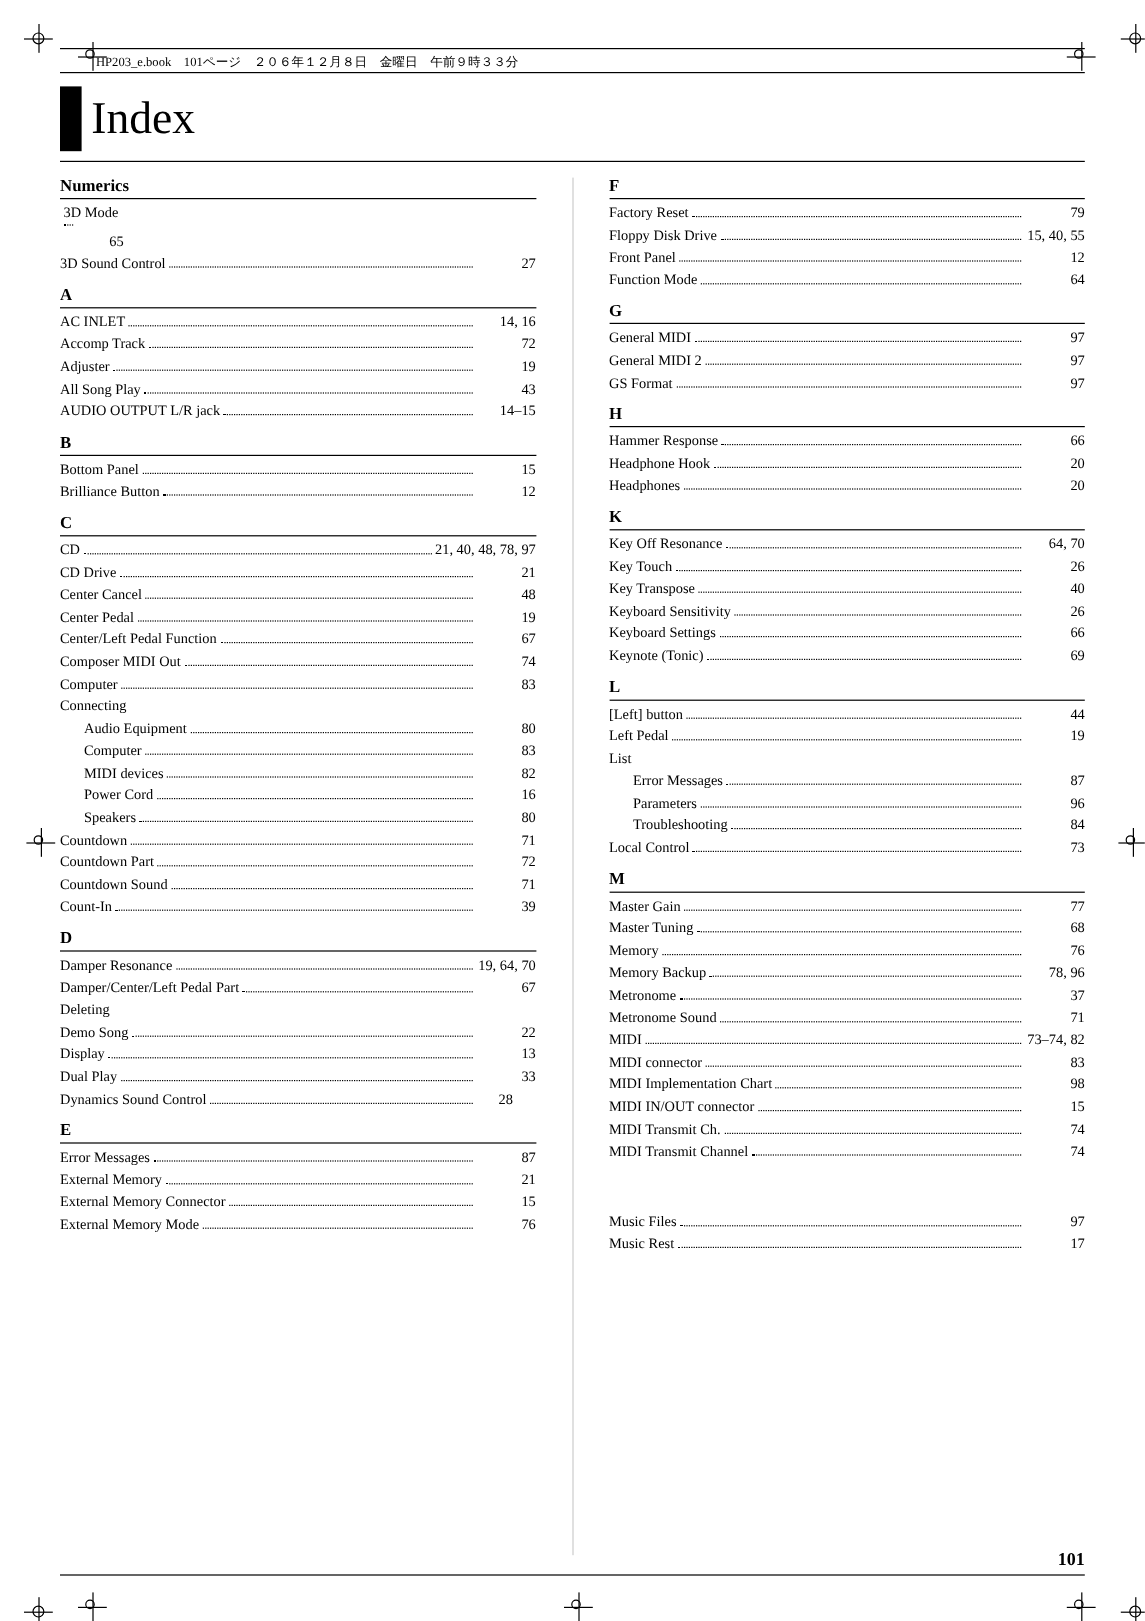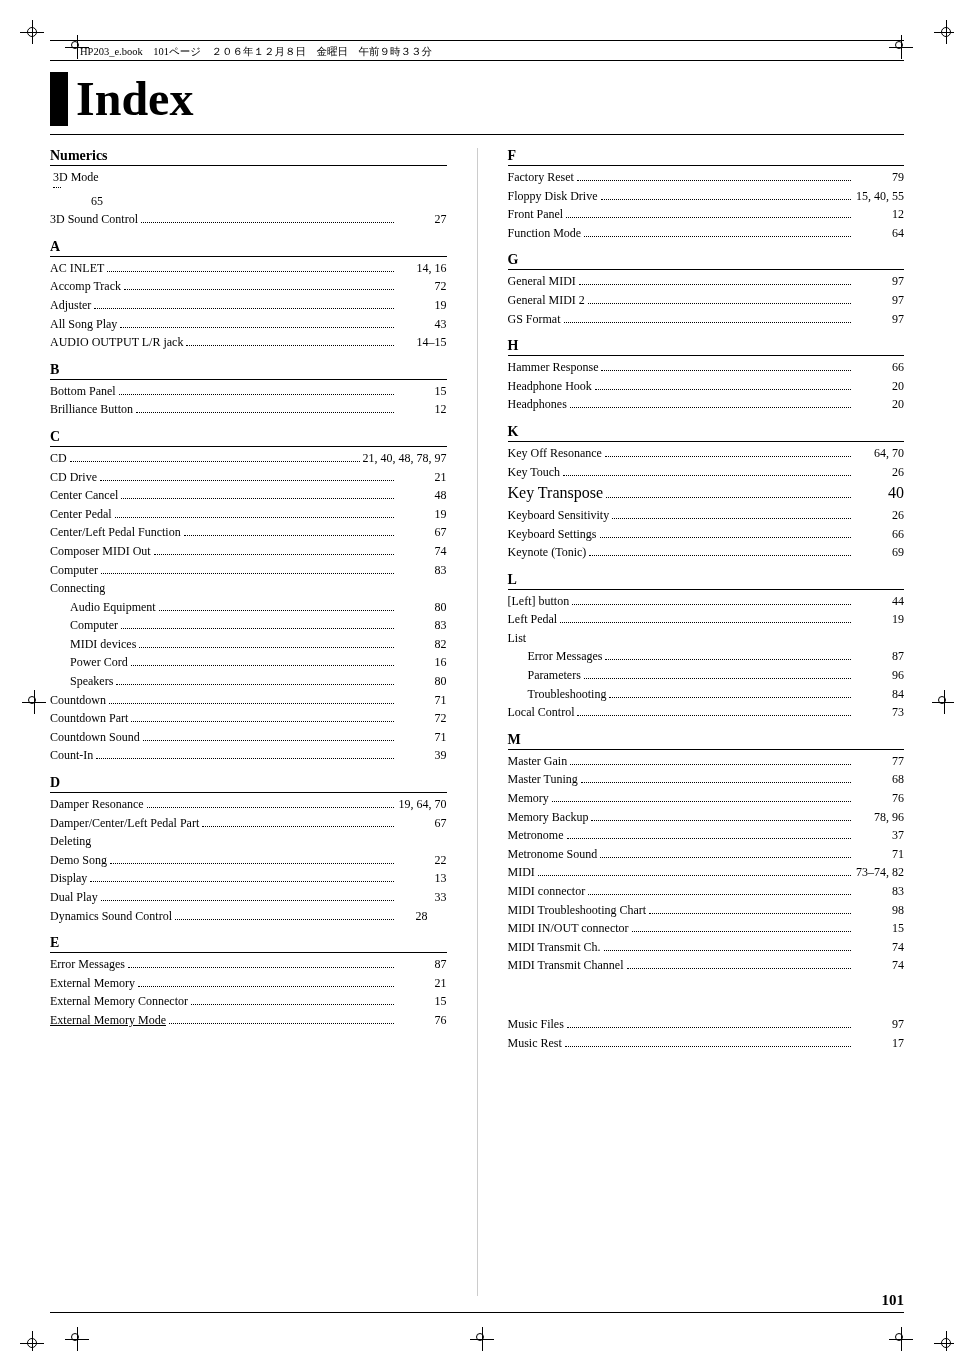--- a/index.html
+++ b/index.html
@@ -82,21 +82,21 @@
 <div style="position:absolute;top:35px;right:65px;">
   <div class="crosshair" style="width:20px;height:20px;">
       <div class="crosshair-circle" style="width:8px;height:8px;left:6px;top:6px;"></div>
     </div>
 </div>
 
 <div style="position:absolute;top:60px;left:50px;right:50px;height:1px;background:#000;"></div>
 
 <div style="position:absolute;top:72px;left:50px;display:flex;align-items:flex-end;">
   <div style="display:inline-block;width:18px;height:54px;background:#000;margin-right:8px;"></div>
-  <span style="font-size:48px;font-weight:bold;line-height:54px;text-align:center;">Index</span>
+  <span style="font-size:38px;font-weight:normal;line-height:54px;text-align:center;">Index</span>
 </div>
 
 <div style="position:absolute;top:134px;left:50px;right:50px;height:1px;background:#000;"></div>
 
 <div style="position:absolute;top:148px;left:50px;right:50px;bottom:55px;display:flex;gap:28px;">
 
   <div style="flex:1;" id="left-col">
       <div style="font-size: 14px; font-weight: bold; margin-bottom: 2px; margin-top: 0px; border-bottom: 1px solid rgb(0, 0, 0); padding-bottom: 1px;">Numerics</div>
       <div style="display: flex; align-items: baseline; line-height: 1.55; font-size: 12px; flex-direction: column;">
         <span style="white-space: nowrap;">3D Mode</span>
@@ -273,21 +273,21 @@
         <span style="white-space: nowrap;">External Memory</span>
         <span style="flex: 1 1 0%; border-bottom: 1px dotted rgb(0, 0, 0); margin: 0px 3px 4px; min-width: 8px; display: inline-block;"></span>
         <span style="white-space: nowrap; text-align: right; min-width: 50px;">21</span>
       </div>
       <div style="display: flex; align-items: baseline; line-height: 1.55; font-size: 12px;">
         <span style="white-space: nowrap;">External Memory Connector</span>
         <span style="flex: 1 1 0%; border-bottom: 1px dotted rgb(0, 0, 0); margin: 0px 3px 4px; min-width: 8px; display: inline-block;"></span>
         <span style="white-space: nowrap; text-align: right; min-width: 50px;">15</span>
       </div>
       <div style="display: flex; align-items: baseline; line-height: 1.55; font-size: 12px;">
-        <span style="white-space: nowrap; text-decoration: underline;">External Memory Mode</span>
+        <span style="white-space: nowrap;">External Memory Mode</span>
         <span style="flex: 1 1 0%; border-bottom: 1px dotted rgb(0, 0, 0); margin: 0px 3px 4px; min-width: 8px; display: inline-block;"></span>
         <span style="white-space: nowrap; text-align: right; min-width: 50px;">76</span>
       </div>
     </div>
 
   <div style="width:1px;background:#ccc;margin:0 2px;"></div>
 
   <div style="flex:1;" id="right-col">
       <div style="font-size: 14px; font-weight: bold; margin-bottom: 2px; margin-top: 0px; border-bottom: 1px solid rgb(0, 0, 0); padding-bottom: 1px;">F</div>
       <div style="display: flex; align-items: baseline; line-height: 1.55; font-size: 12px;">
@@ -346,21 +346,21 @@
       <div style="display: flex; align-items: baseline; line-height: 1.55; font-size: 12px;">
         <span style="white-space: nowrap;">Key Off Resonance</span>
         <span style="flex: 1 1 0%; border-bottom: 1px dotted rgb(0, 0, 0); margin: 0px 3px 4px; min-width: 8px; display: inline-block;"></span>
         <span style="white-space: nowrap; text-align: right; min-width: 50px;">64, 70</span>
       </div>
       <div style="display: flex; align-items: baseline; line-height: 1.55; font-size: 12px;">
         <span style="white-space: nowrap;">Key Touch</span>
         <span style="flex: 1 1 0%; border-bottom: 1px dotted rgb(0, 0, 0); margin: 0px 3px 4px; min-width: 8px; display: inline-block;"></span>
         <span style="white-space: nowrap; text-align: right; min-width: 50px;">26</span>
       </div>
-      <div style="display: flex; align-items: baseline; line-height: 1.55; font-size: 16px;">
+      <div style="display: flex; align-items: baseline; line-height: 1.55; font-size: 12px;">
         <span style="white-space: nowrap;">Key Transpose</span>
         <span style="flex: 1 1 0%; border-bottom: 1px dotted rgb(0, 0, 0); margin: 0px 3px 4px; min-width: 8px; display: inline-block;"></span>
         <span style="white-space: nowrap; text-align: right; min-width: 50px;">40</span>
       </div>
       <div style="display: flex; align-items: baseline; line-height: 1.55; font-size: 12px;">
         <span style="white-space: nowrap;">Keyboard Sensitivity</span>
         <span style="flex: 1 1 0%; border-bottom: 1px dotted rgb(0, 0, 0); margin: 0px 3px 4px; min-width: 8px; display: inline-block;"></span>
         <span style="white-space: nowrap; text-align: right; min-width: 50px;">26</span>
       </div>
       <div style="display: flex; align-items: baseline; line-height: 1.55; font-size: 12px;">
@@ -442,21 +442,21 @@
         <span style="white-space: nowrap;">MIDI</span>
         <span style="flex: 1 1 0%; border-bottom: 1px dotted rgb(0, 0, 0); margin: 0px 3px 4px; min-width: 8px; display: inline-block;"></span>
         <span style="white-space: nowrap; text-align: right; min-width: 50px;">73–74, 82</span>
       </div>
       <div style="display: flex; align-items: baseline; line-height: 1.55; font-size: 12px;">
         <span style="white-space: nowrap;">MIDI connector</span>
         <span style="flex: 1 1 0%; border-bottom: 1px dotted rgb(0, 0, 0); margin: 0px 3px 4px; min-width: 8px; display: inline-block;"></span>
         <span style="white-space: nowrap; text-align: right; min-width: 50px;">83</span>
       </div>
       <div style="display: flex; align-items: baseline; line-height: 1.55; font-size: 12px;">
-        <span style="white-space: nowrap;">MIDI Troubleshooting Chart</span>
+        <span style="white-space: nowrap;">MIDI Implementation Chart</span>
         <span style="flex: 1 1 0%; border-bottom: 1px dotted rgb(0, 0, 0); margin: 0px 3px 4px; min-width: 8px; display: inline-block;"></span>
         <span style="white-space: nowrap; text-align: right; min-width: 50px;">98</span>
       </div>
       <div style="display: flex; align-items: baseline; line-height: 1.55; font-size: 12px;">
         <span style="white-space: nowrap;">MIDI IN/OUT connector</span>
         <span style="flex: 1 1 0%; border-bottom: 1px dotted rgb(0, 0, 0); margin: 0px 3px 4px; min-width: 8px; display: inline-block;"></span>
         <span style="white-space: nowrap; text-align: right; min-width: 50px;">15</span>
       </div>
       <div style="display: flex; align-items: baseline; line-height: 1.55; font-size: 12px;">
         <span style="white-space: nowrap;">MIDI Transmit Ch.</span>

